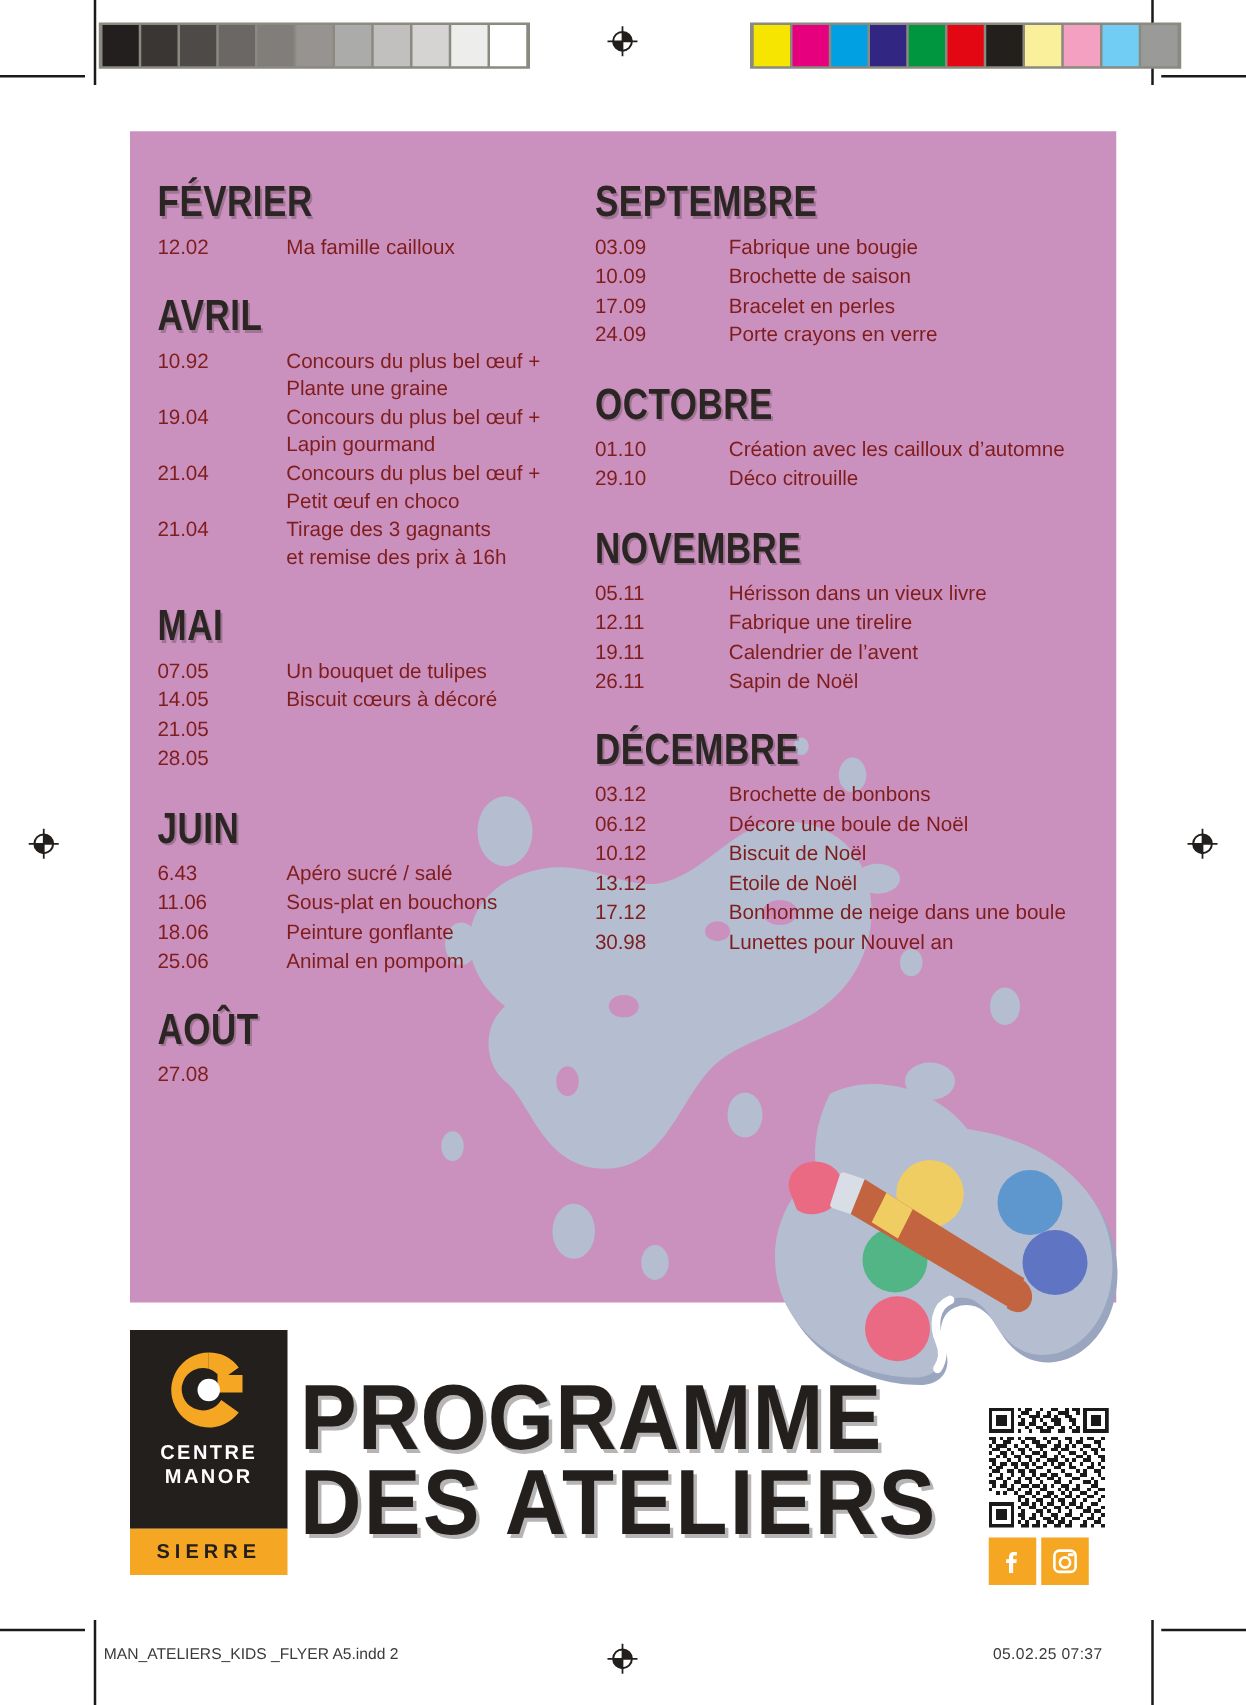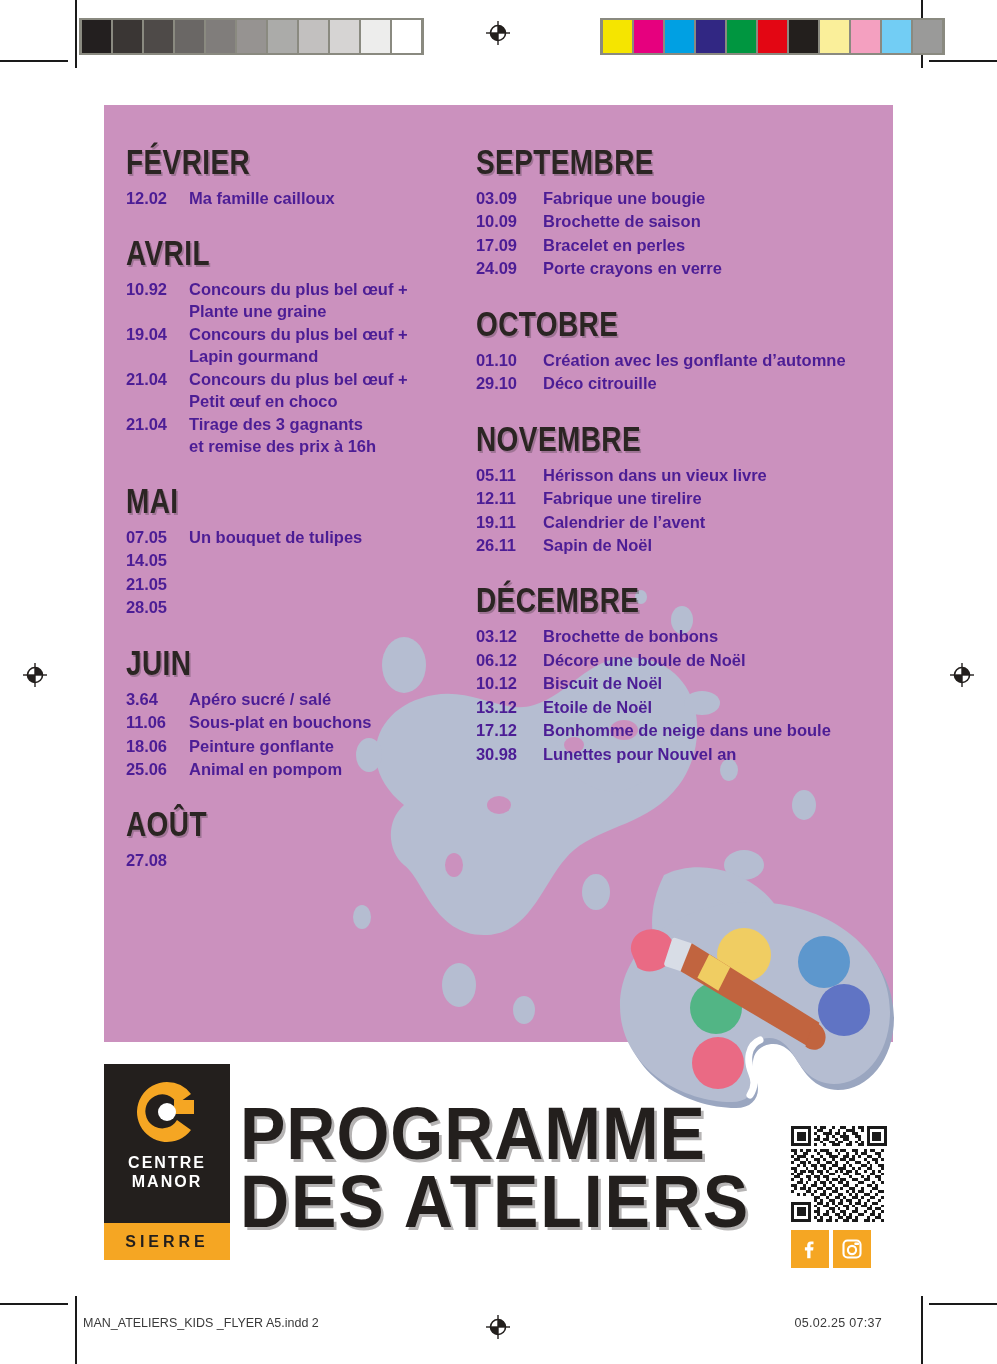--- a/index.html
+++ b/index.html
@@ -51,28 +51,28 @@
     text-shadow: 2px 2px 0 rgba(60,50,55,0.30);
     margin-bottom: 9px;
     white-space: nowrap;
   }
   .month.first { margin-top: 28px; }
 
   .items { margin-bottom: 26px; }
   .item {
     display: flex;
     font-size: 16.5px;
-    font-weight: bold;
-    color: #4c1d95;
+    font-weight: normal;
+    color: #7f1d1d;
     line-height: 1.30;
     margin-bottom: 2px;
     justify-content: space-between;
   }
   .item .date { width: 63px; flex: 0 0 63px; letter-spacing: -0.1px; }
-  .item .label { flex: 1 1 auto; }
+  .item .label { flex: 1 1 auto; margin-left: 40px; }
   .item .label .cont { display: block; }
 
   .col-right .item { font-size: 16.5px; }
   .col-right .item .date { width: 67px; flex: 0 0 67px; }
 
   
   #palette { position: absolute; left: 606px; top: 900px; width: 300px; height: 215px; }
 
   
   #logo {
@@ -266,32 +266,33 @@
             </div>
           </div>
           <div class="month">MAI</div>
           <div class="items">
             <div class="item">
               <span class="date">07.05</span>
               <span class="label">Un bouquet de tulipes</span>
             </div>
             <div class="item">
               <span class="date">14.05</span>
+              <span class="label">Biscuit cœurs à décoré</span>
             </div>
             <div class="item">
               <span class="date">21.05</span>
             </div>
             <div class="item">
               <span class="date">28.05</span>
             </div>
           </div>
           <div class="month">JUIN</div>
           <div class="items">
             <div class="item">
-              <span class="date">3.64</span>
+              <span class="date">6.43</span>
               <span class="label">Apéro sucré / salé</span>
             </div>
             <div class="item">
               <span class="date">11.06</span>
               <span class="label">Sous-plat en bouchons</span>
             </div>
             <div class="item">
               <span class="date">18.06</span>
               <span class="label">Peinture gonflante</span>
             </div>
@@ -324,21 +325,21 @@
             </div>
             <div class="item">
               <span class="date">24.09</span>
               <span class="label">Porte crayons en verre</span>
             </div>
           </div>
           <div class="month">OCTOBRE</div>
           <div class="items">
             <div class="item">
               <span class="date">01.10</span>
-              <span class="label">Création avec les gonflante d’automne</span>
+              <span class="label">Création avec les cailloux d’automne</span>
             </div>
             <div class="item">
               <span class="date">29.10</span>
               <span class="label">Déco citrouille</span>
             </div>
           </div>
           <div class="month">NOVEMBRE</div>
           <div class="items">
             <div class="item">
               <span class="date">05.11</span>

